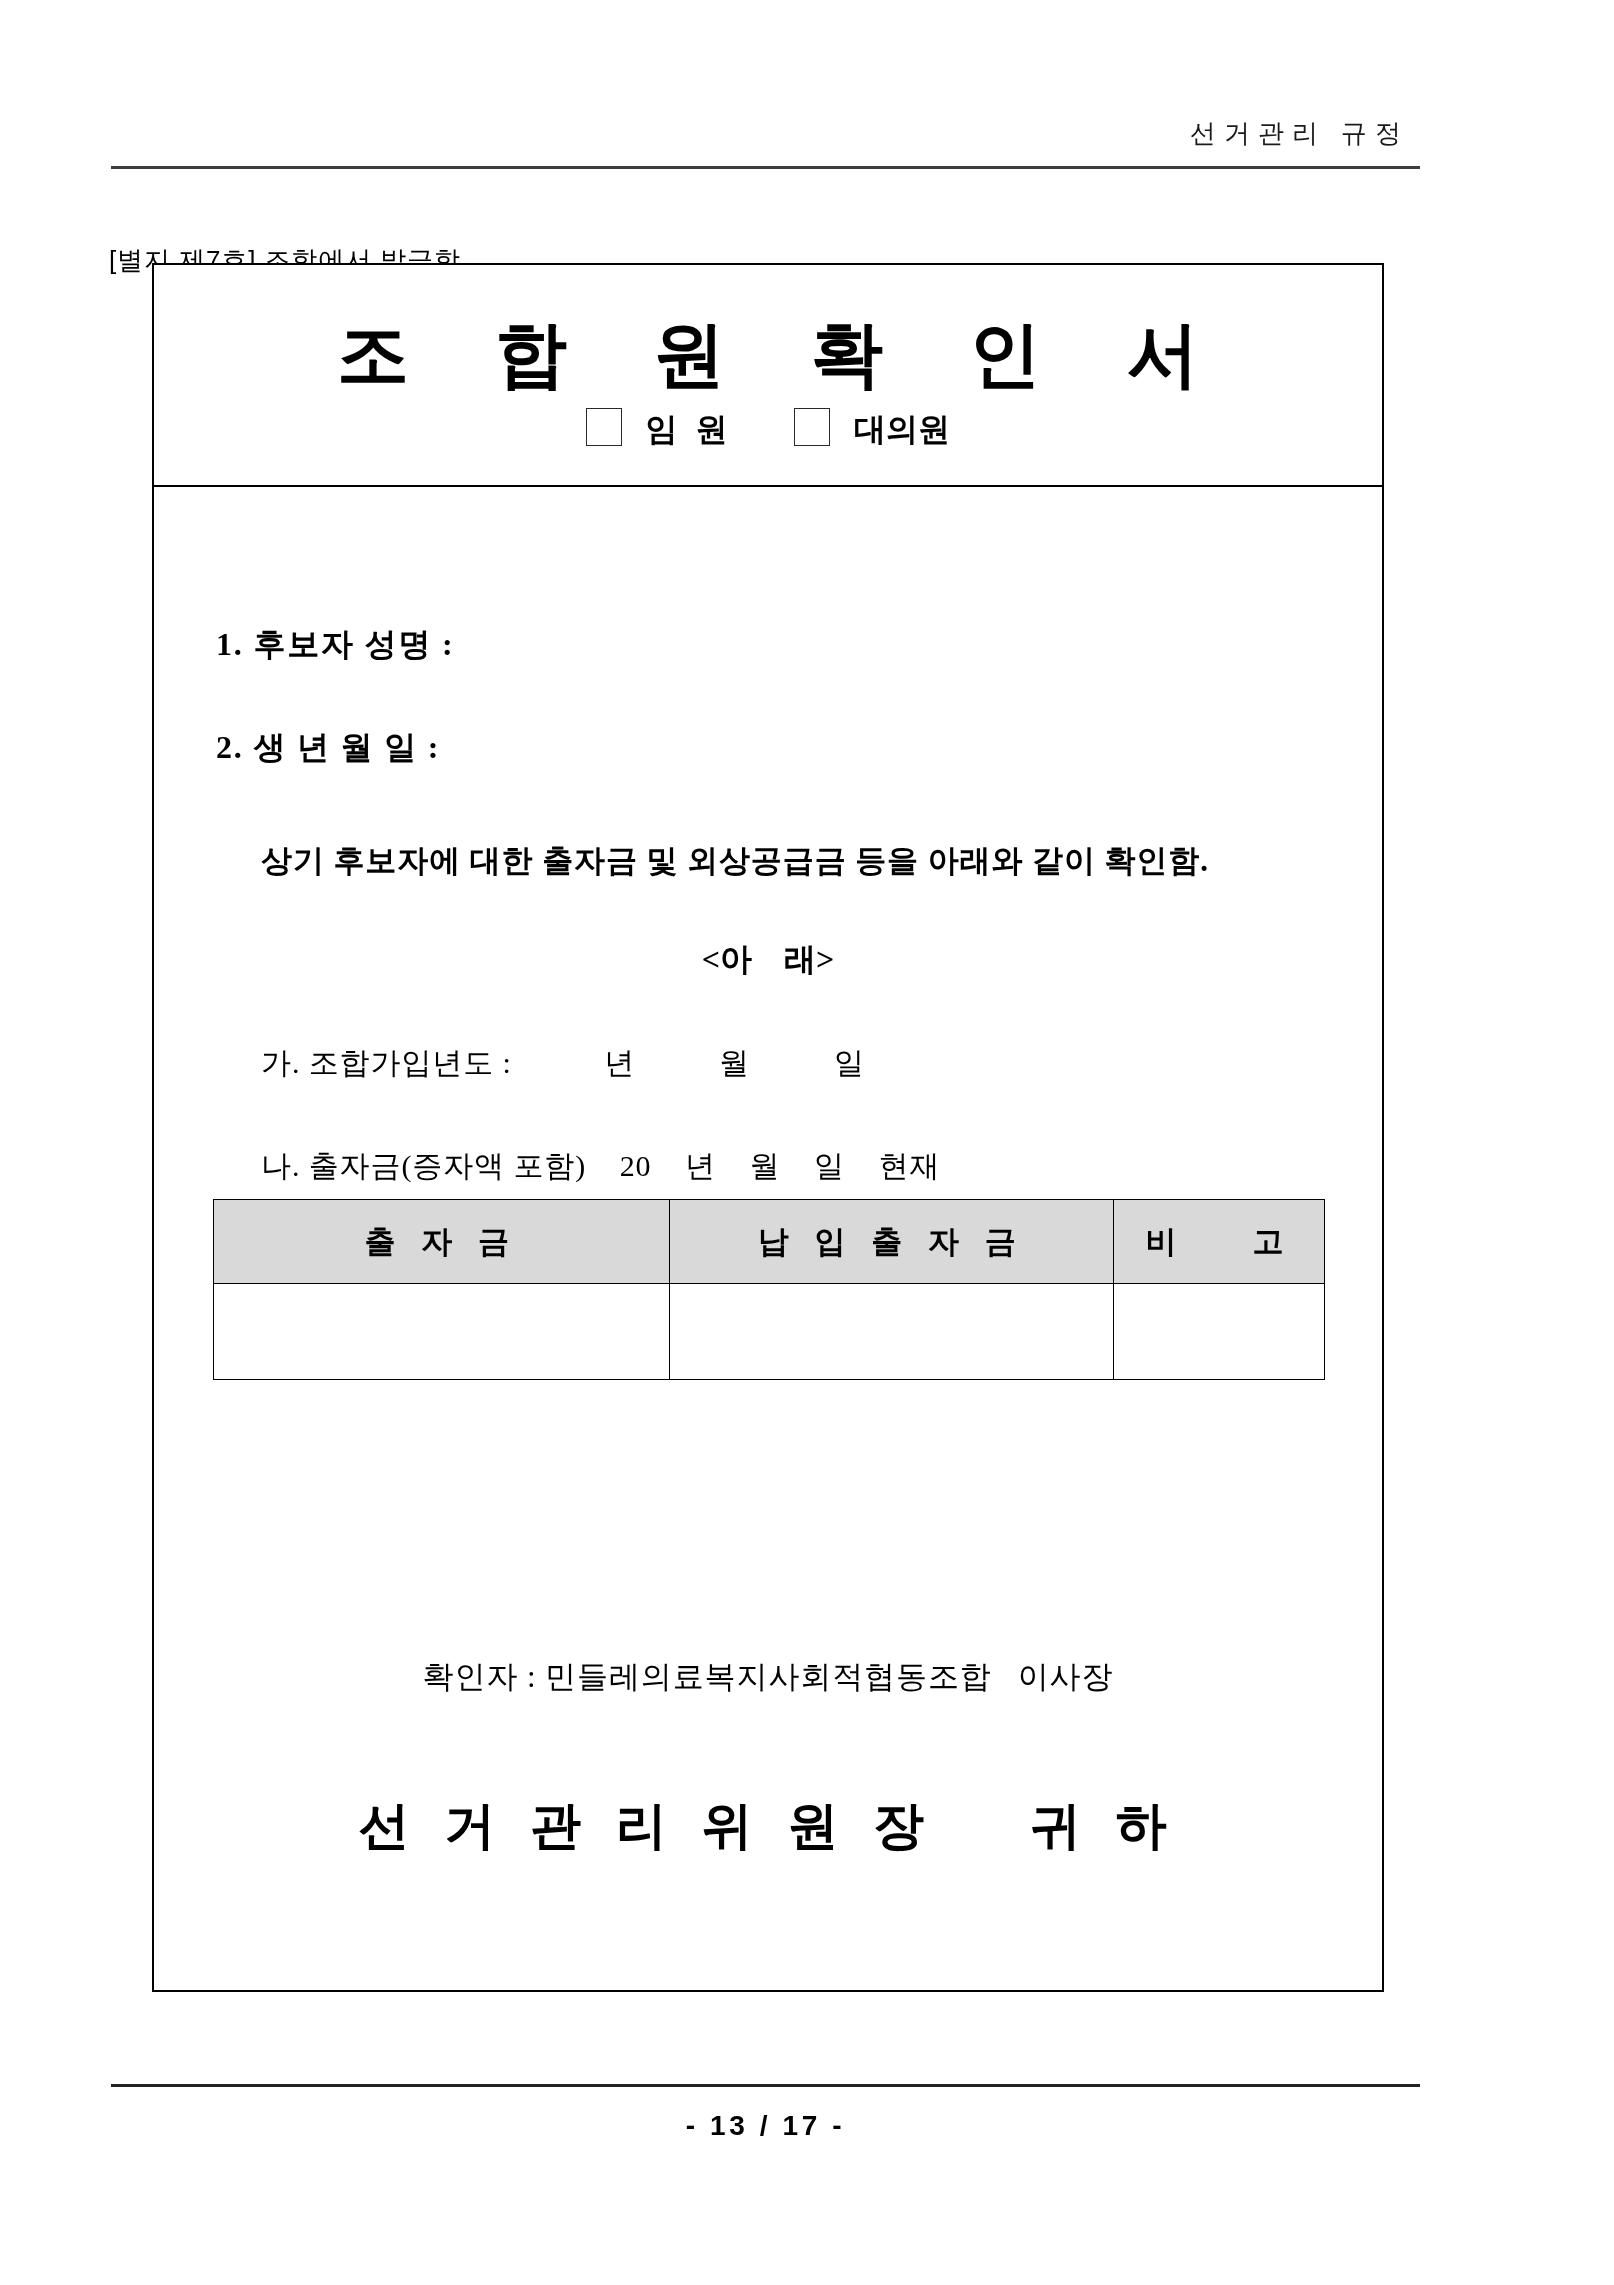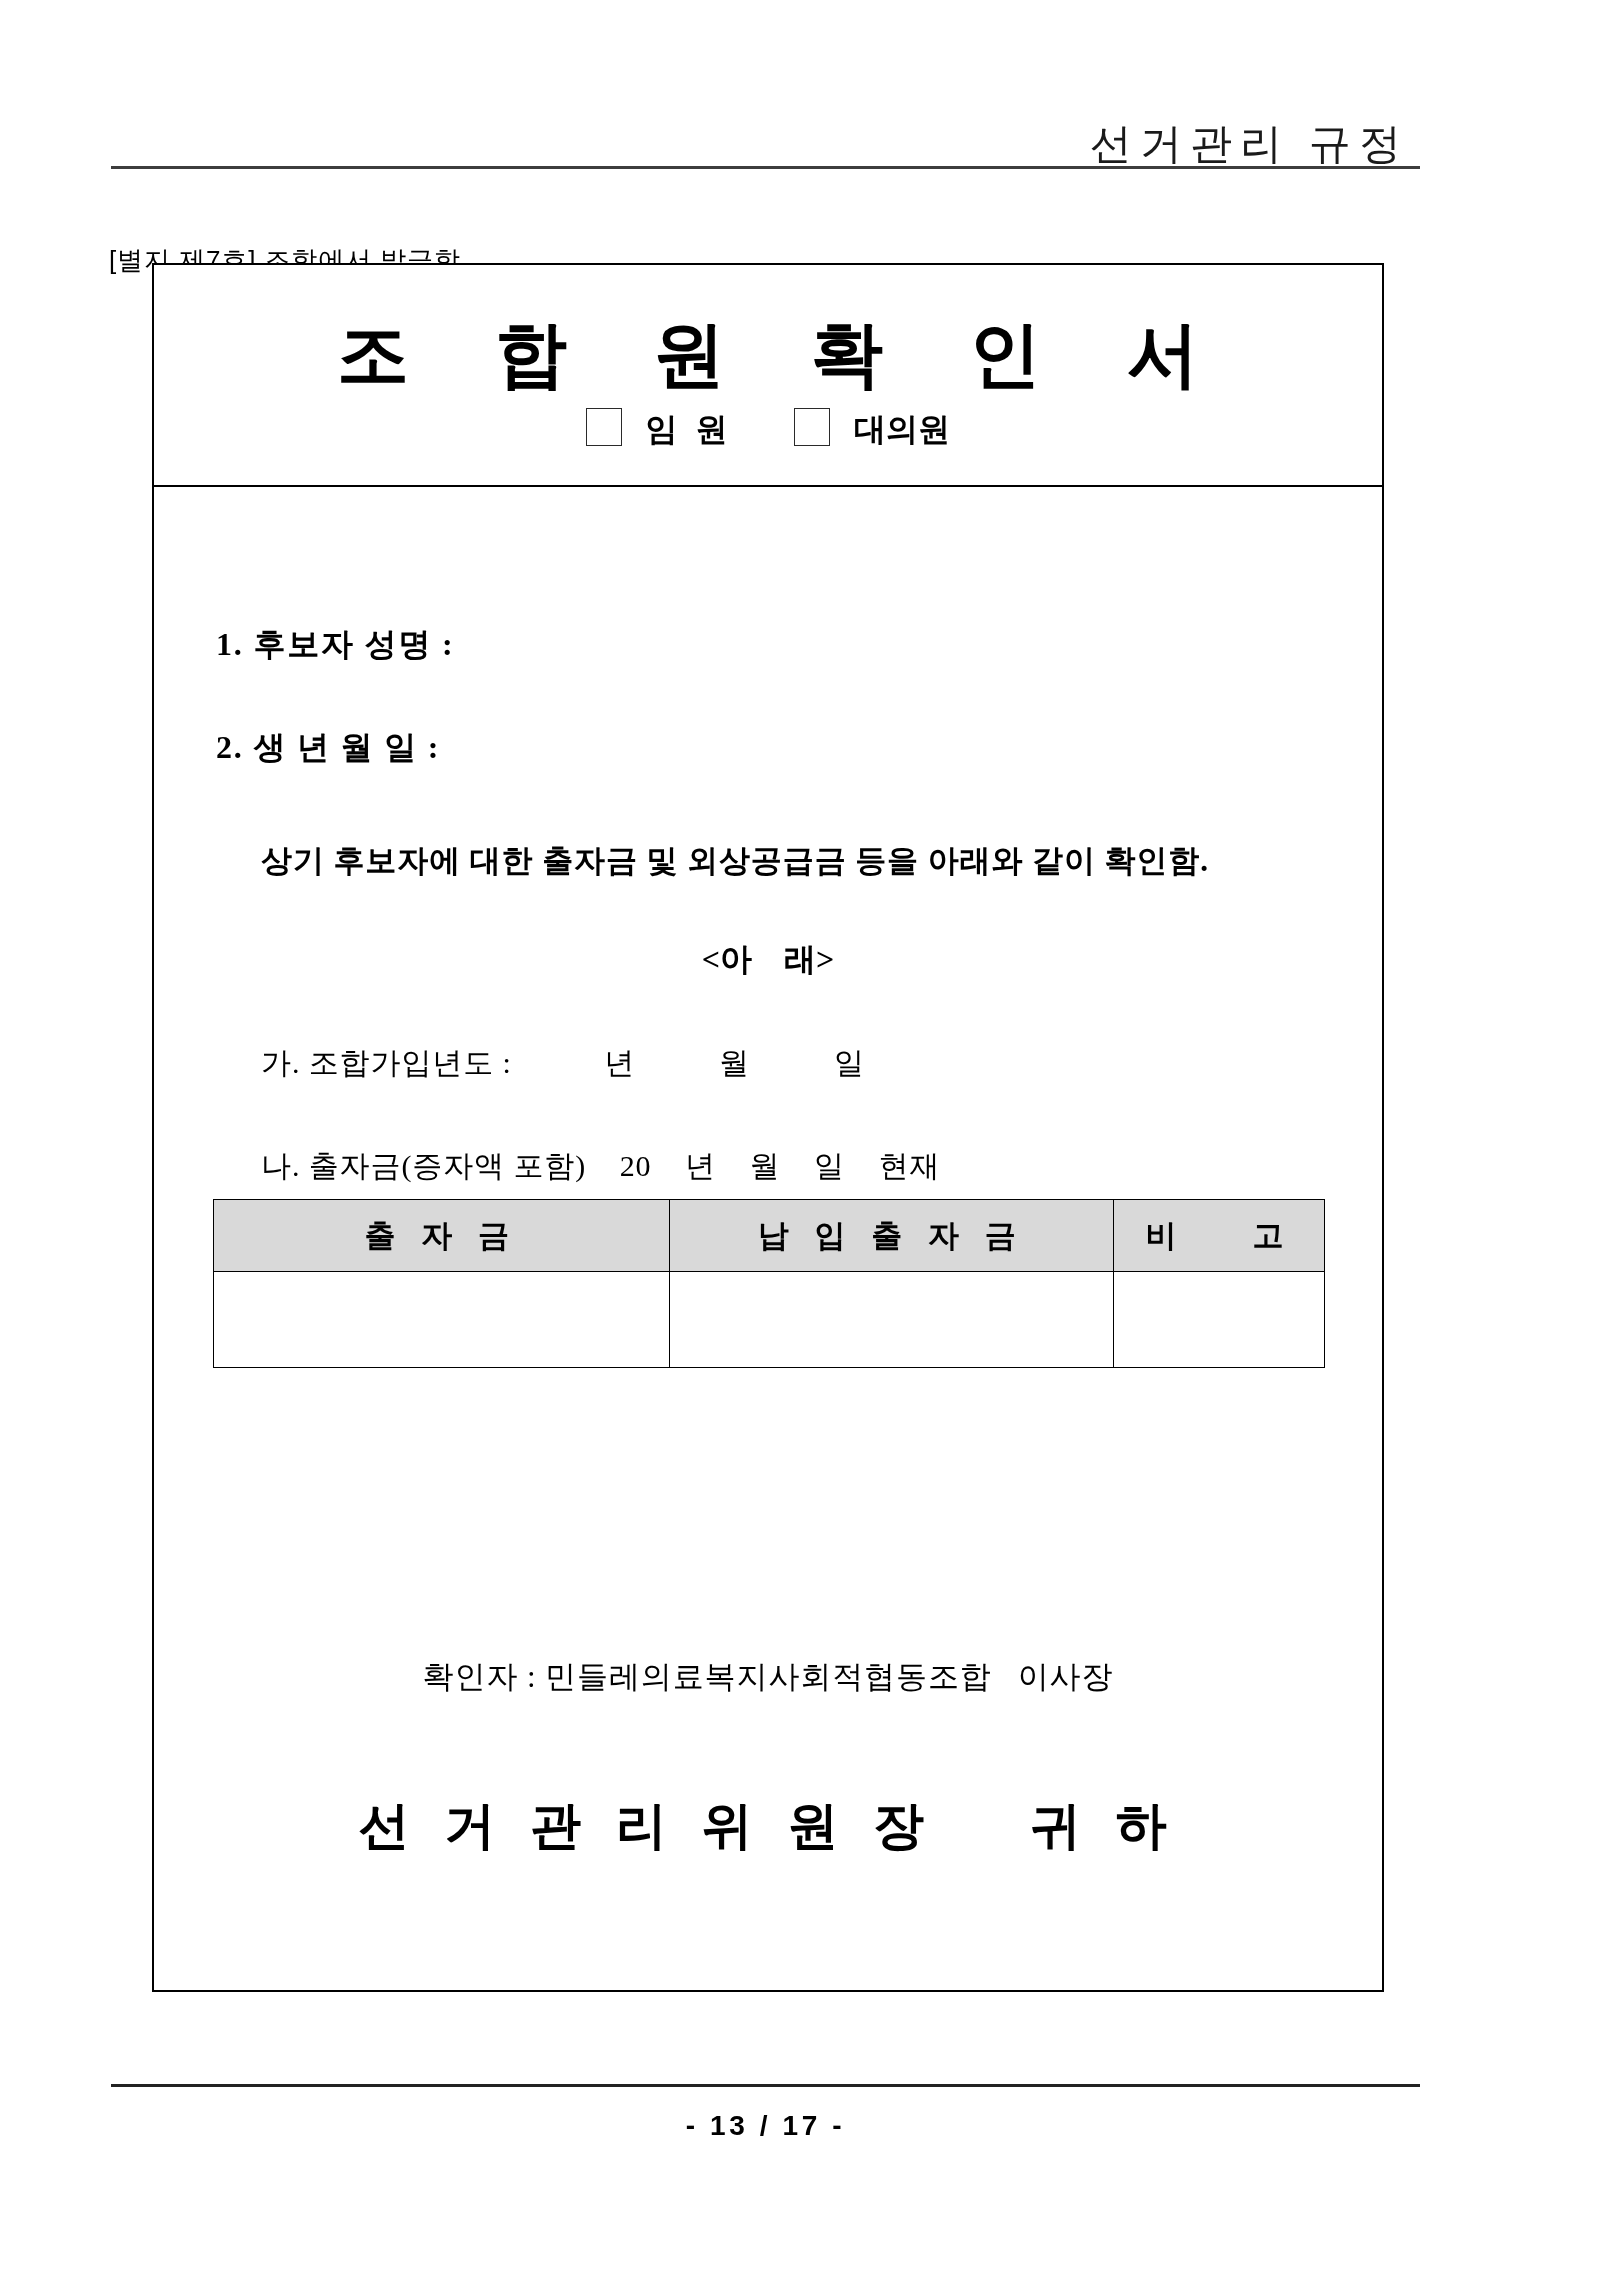--- a/index.html
+++ b/index.html
@@ -13,21 +13,21 @@
     color: #000000;
     overflow: hidden;
   }
   .pre { white-space: pre; }
 
   
   .doc-header-title {
     position: absolute;
     top: 116px;
     right: 206px;
-    font-size: 42px;
+    font-size: 26px;
     letter-spacing: 8.1px;
     color: #1a1a1a;
   }
   .doc-header-rule {
     position: absolute;
     top: 166px;
     left: 111px;
     width: 1309px;
     height: 2.7px;
     background: #3d3d3d;
@@ -142,21 +142,21 @@
     left: 59px;
     width: 1112px;
     border-collapse: collapse;
     table-layout: fixed;
   }
   .contrib-table th, .contrib-table td {
     border: 1.8px solid #000000;
   }
   .contrib-table th {
     background: #d9d9d9;
-    height: 72px;
+    height: 84px;
     font-size: 31px;
     font-weight: bold;
     letter-spacing: 9px;
     text-align: center;
     vertical-align: middle;
   }
   .contrib-table td {
     background: #ffffff;
     height: 96px;
   }

